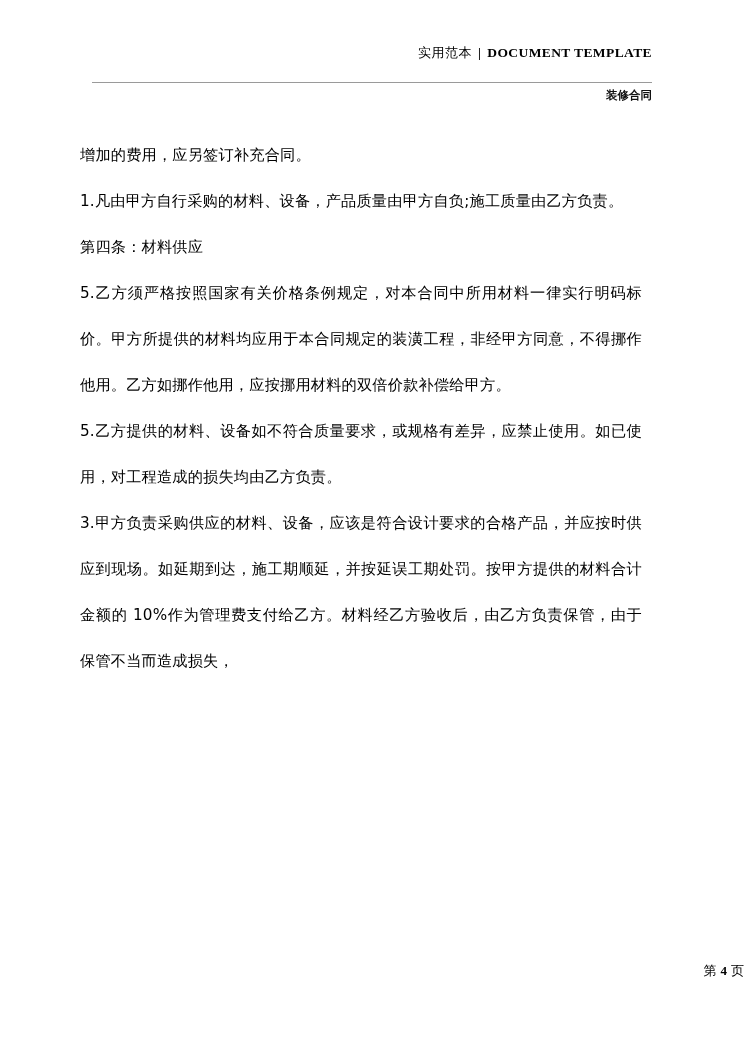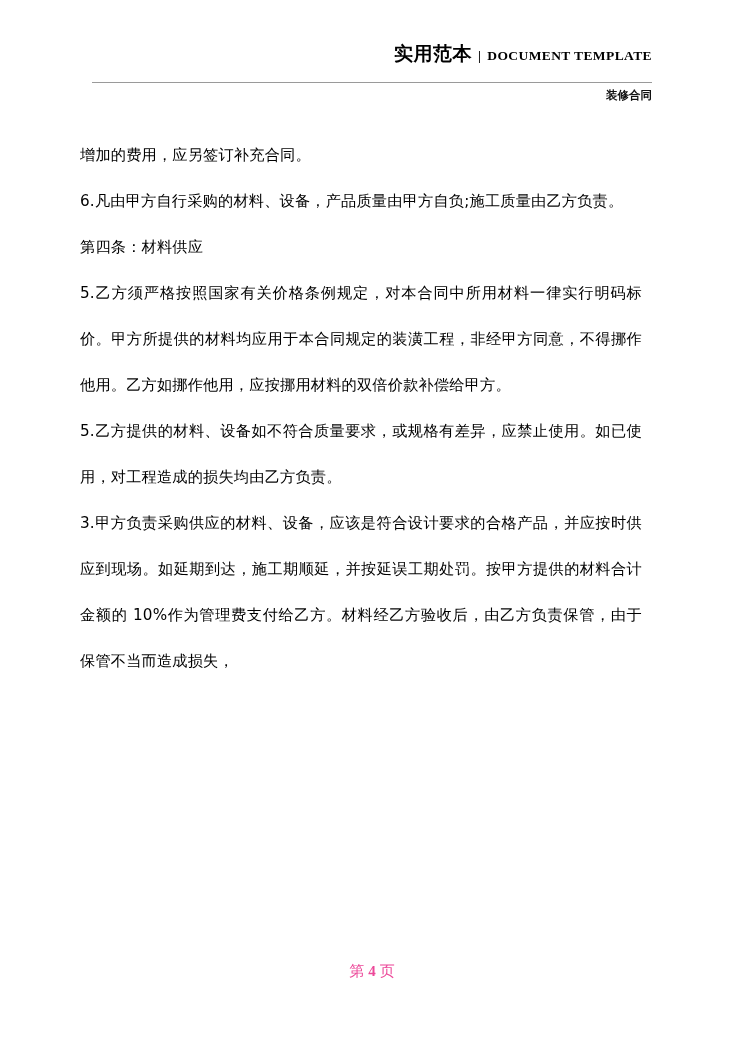--- a/index.html
+++ b/index.html
@@ -33,22 +33,22 @@
     white-space: nowrap;
   }
   .header-line1 {
     font-size: 13px;
     font-weight: bold;
     letter-spacing: 0.5px;
     line-height: 18px;
   }
   .header-cn {
     font-family: "DejaVu Sans", "Liberation Sans", sans-serif;
-    font-size: 19px;
-    font-weight: bold;
+    font-size: 13px;
+    font-weight: normal;
   }
   .header-sep {
     display: inline-block;
     padding: 0 6px;
     font-family: "Liberation Serif", serif;
     font-weight: bold;
   }
   .header-en {
     font-family: "Liberation Serif", "DejaVu Serif", serif;
     font-size: 13.5px;
@@ -94,24 +94,24 @@
   }
   .para + .para {
     margin-top: 0;
   }
   
   .footer {
     position: absolute;
     left: 0;
     top: 962px;
     width: 744px;
-    text-align: center;
+    text-align: right;
     font-family: "DejaVu Sans", "Liberation Sans", sans-serif;
-    font-size: 15px;
-    color: #ec4899;
+    font-size: 13px;
+    color: #000000;
   }
   .footer .pg-num {
     font-family: "Liberation Serif", serif;
     font-weight: bold;
     padding: 0 4px;
   }
   .footer .pg-label {
     font-family: "DejaVu Sans", "Liberation Sans", sans-serif;
   }
 </style>
@@ -125,21 +125,21 @@
       <span class="header-cn">实用范本</span><span class="header-sep">|</span><span class="header-en">DOCUMENT TEMPLATE</span>
     </div>
   </div>
 
   <div class="header-rule"></div>
 
   <div class="header-line2">装修合同</div>
 
   <div class="content">
     <p class="para">增加的费用，应另签订补充合同。</p>
-    <p class="para">6.凡由甲方自行采购的材料、设备，产品质量由甲方自负;施工质量由乙方负责。</p>
+    <p class="para">1.凡由甲方自行采购的材料、设备，产品质量由甲方自负;施工质量由乙方负责。</p>
     <p class="para">第四条：材料供应</p>
     <p class="para">5.乙方须严格按照国家有关价格条例规定，对本合同中所用材料一律实行明码标价。甲方所提供的材料均应用于本合同规定的装潢工程，非经甲方同意，不得挪作他用。乙方如挪作他用，应按挪用材料的双倍价款补偿给甲方。</p>
     <p class="para">5.乙方提供的材料、设备如不符合质量要求，或规格有差异，应禁止使用。如已使用，对工程造成的损失均由乙方负责。</p>
     <p class="para">3.甲方负责采购供应的材料、设备，应该是符合设计要求的合格产品，并应按时供应到现场。如延期到达，施工期顺延，并按延误工期处罚。按甲方提供的材料合计金额的 10%作为管理费支付给乙方。材料经乙方验收后，由乙方负责保管，由于保管不当而造成损失，</p>
   </div>
 
   <div class="footer">
     <span class="pg-label">第</span><span class="pg-num">4</span><span class="pg-label">页</span>
   </div>
 

